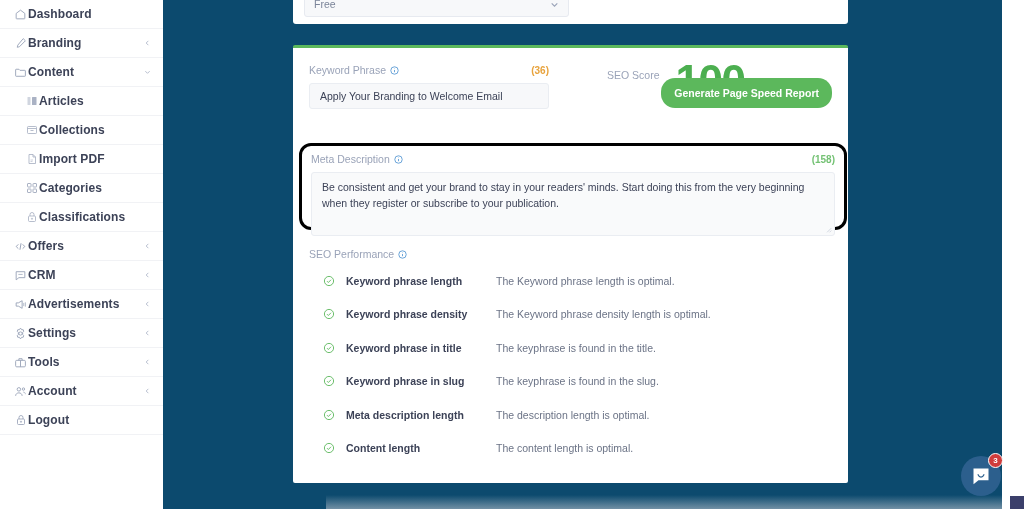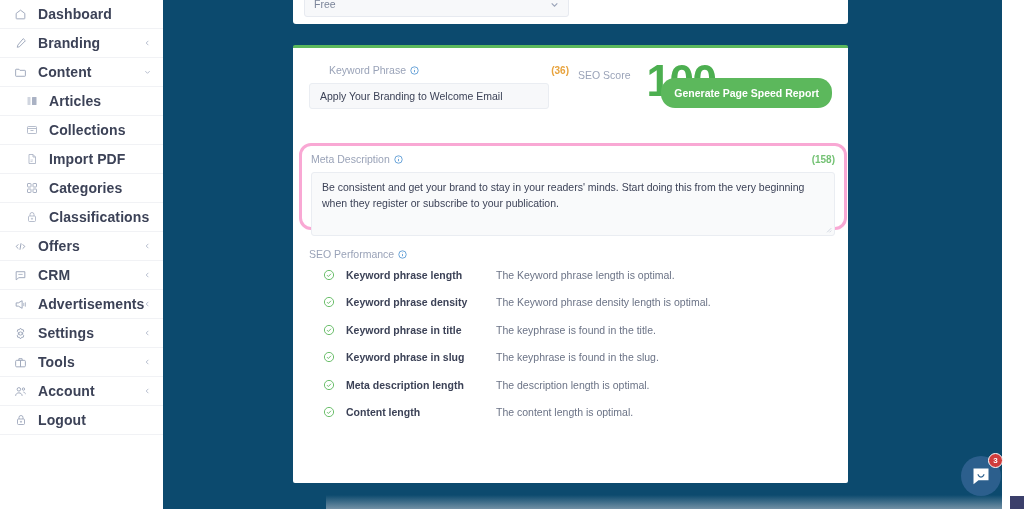--- a/index.html
+++ b/index.html
@@ -23,22 +23,21 @@
     padding-left: 13px; padding-right: 12px;
     border-bottom: 1px solid #f1f2f5;
     cursor: pointer;
   }
   .nav-item .ic {
     width: 15px; height: 15px; flex: 0 0 15px;
     display: flex; align-items: center; justify-content: center;
     color: #9aa3b8;
   }
   .nav-item .lbl {
-    margin-left: 10px;
-    font-size: 14px; color: #3c4257; font-weight: 600;
+    font-size: 12px; color: #3c4257; font-weight: 600;
     letter-spacing: .1px; white-space: nowrap;
   }
   .nav-item .chev {
     position: absolute; right: 12px; top: 50%; transform: translateY(-50%);
     color: #aeb6c8;
   }
   .nav-item.sub { padding-left: 24px; }
   .nav-item.sub .lbl { font-weight: 600; }
   .nav-item.sub .ic { color: #aab2c4; }
   svg { display: block; }
@@ -74,66 +73,66 @@
     height: 42px; display: flex; align-items: center;
     padding: 0 16px;
     border-bottom: 1px solid #f0f2f5;
   }
   .card-header .t { font-size: 11.5px; color: #3c4257; font-weight: 700; }
 
   .card-body { padding: 16px; position: relative; }
 
   .row-kw { display: flex; align-items: flex-start; }
   .kw-left { width: 240px; }
-  .field-label-row { display: flex; align-items: center; width: 240px; margin-left: 20px; }
+  .field-label-row { display: flex; align-items: center; width: 240px; }
   .field-label {
     font-size: 10.5px; color: #9aa3b8; font-weight: 500;
   }
   .info-ic { margin-left: 4px; color: #5b9bd5; }
   .counter { margin-left: auto; font-size: 10px; font-weight: 600; }
   .counter.amber { color: #e8a33d; }
   .counter.green { color: #74c274; }
 
   .kw-input {
     margin-top: 7px; width: 240px; height: 26px;
     background: #f7f8fa; border: 1px solid #eaedf2; border-radius: 3px;
     display: flex; align-items: center; padding: 0 10px;
     font-size: 10.5px; color: #3c4257;
   }
 
-  .score-wrap { margin-left: 29px; display: flex; align-items: flex-start; }
+  .score-wrap { margin-left: 58px; display: flex; align-items: flex-start; }
   .score-lbl { font-size: 10.5px; color: #9aa3b8; margin-top: 5px; font-weight: 500; }
   .score-val { margin-left: 16px; display: flex; align-items: baseline; margin-top: -8px; }
   .score-num { font-size: 44px; font-weight: 800; color: #4caf50; letter-spacing: -1.5px; }
   .score-den { font-size: 19px; font-weight: 800; color: #4caf50; letter-spacing: -.3px; }
 
   
   .meta-block {
     position: absolute; left: 6px; top: 95px; width: 548px; height: 87px;
-    border: 3px solid #f9a8d4; border-radius: 12px;
+    border: 3px solid #000000; border-radius: 12px;
     padding: 7px 9px 0 9px; background: #ffffff;
   }
   .meta-label-row { display: flex; align-items: center; }
   .meta-label-row .field-label { font-size: 10.5px; }
   .meta-ta {
     margin-top: 7px; width: 100%; height: 64px;
     background: #f9fafb; border: 1px solid #eaedf2; border-radius: 3px;
     padding: 7px 10px; position: relative;
     font-size: 10.5px; line-height: 15.5px; color: #3c4257;
   }
   .resize-grip {
     position: absolute; right: 2px; bottom: 2px; color: #c3c9d4;
   }
 
   
   .perf-wrap { position: absolute; left: 16px; top: 200px; width: 520px; }
   .perf-head { display: flex; align-items: center; }
   .perf-head .field-label { font-size: 10.5px; }
   .perf-row {
-    display: flex; align-items: center; height: 25.5px; margin-top: 2px;
+    display: flex; align-items: center; height: 25.5px; margin-top: 8px;
   }
   .perf-row .chk { width: 14px; flex: 0 0 14px; color: #5cb85c; margin-left: 14px; }
   .perf-row .pname {
     margin-left: 9px; width: 150px;
     font-size: 10.5px; font-weight: 700; color: #3c4257;
   }
   .perf-row .pdesc { font-size: 10.5px; color: #6b7386; }
 
   .btn-green {
     position: absolute; right: 16px; bottom: 17px;

